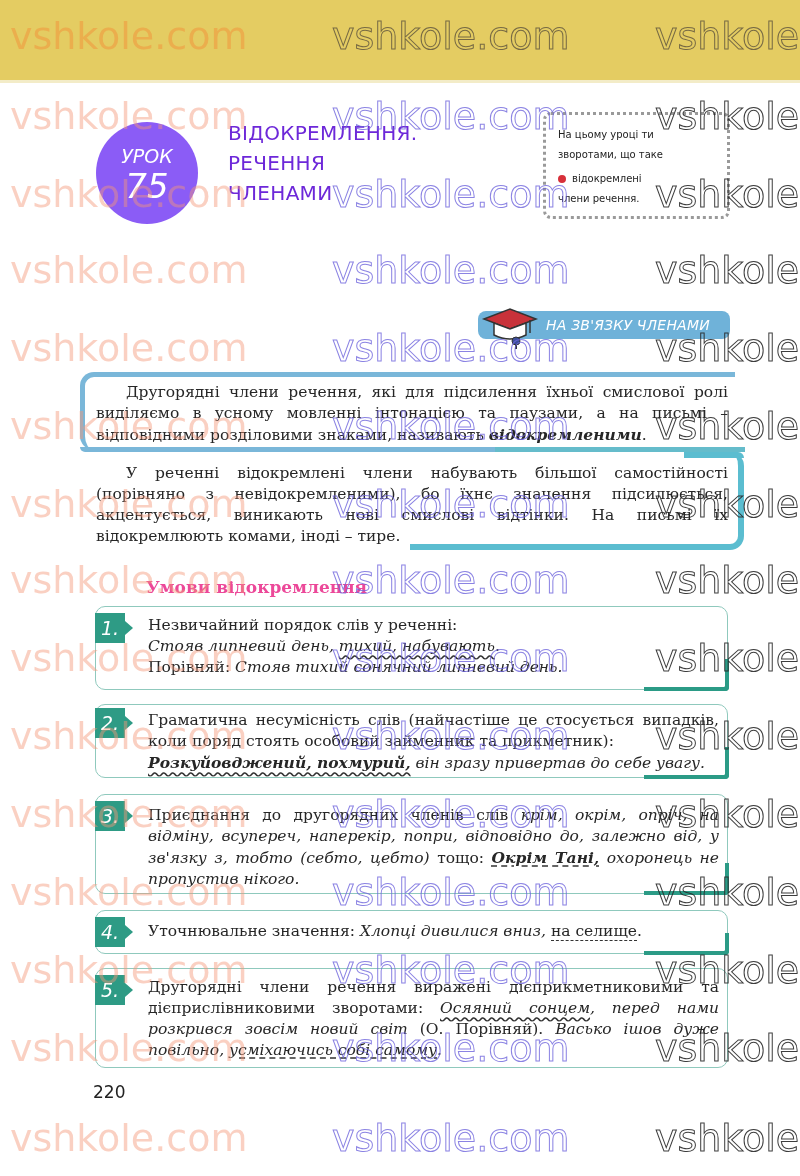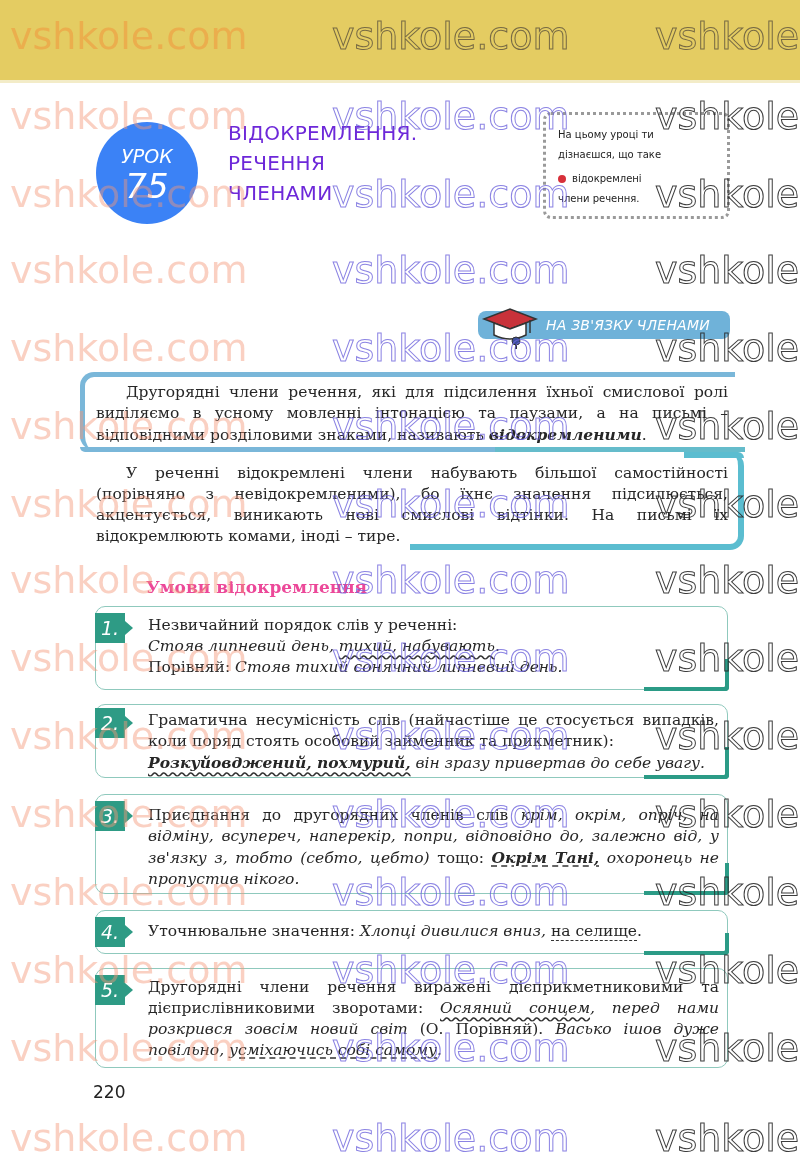--- a/index.html
+++ b/index.html
@@ -15,21 +15,21 @@
     background: #e4cc62;
   }
   .top-band-shadow {
     position: absolute; left: 0; top: 80px; width: 800px; height: 3px;
     background: #f3ecc8;
   }
 
   
   .lesson-badge {
     position: absolute; left: 96px; top: 122px; width: 102px; height: 102px;
-    border-radius: 50%; background: #3b82f6; color: #fff;
+    border-radius: 50%; background: #8b5cf6; color: #fff;
     display: flex; flex-direction: column; align-items: center; justify-content: center;
     font-family: "DejaVu Sans", sans-serif; font-style: italic;
   }
   .lesson-badge .word { font-size: 19px; letter-spacing: 0px; margin-top: 4px; }
   .lesson-badge .num { font-size: 34px; line-height: 38px; font-weight: normal; }
   .lesson-title {
     position: absolute; left: 228px; top: 118px; width: 320px;
     font-family: "DejaVu Sans", sans-serif; font-size: 20px; line-height: 30px;
     color: #6d28d9; letter-spacing: 0.3px;
   }
@@ -150,21 +150,21 @@
 </div>
 
 <div class="lesson-title">
   <div>ВІДОКРЕМЛЕННЯ.</div>
   <div>РЕЧЕННЯ</div>
   <div>ЧЛЕНАМИ</div>
 </div>
 
 <div class="learn-box">
   <div>На цьому уроці ти</div>
-  <div>дізнаєшся, що таке</div>
+  <div>зворотами, що таке</div>
   <div class="bullet-row">
     <span class="dot"></span><span>відокремлені</span>
   </div>
   <div>члени речення.</div>
 </div>
 
 <div class="expert-banner">
   <svg class="cap" viewBox="0 0 60 44">
     <polygon points="4,14 30,4 56,14 30,24" fill="#c8323a" stroke="#333" stroke-width="1.5"></polygon>
     <path d="M14,18 L14,30 Q30,38 46,30 L46,18 L30,24 Z" fill="#fff" stroke="#333" stroke-width="1.5"></path>

